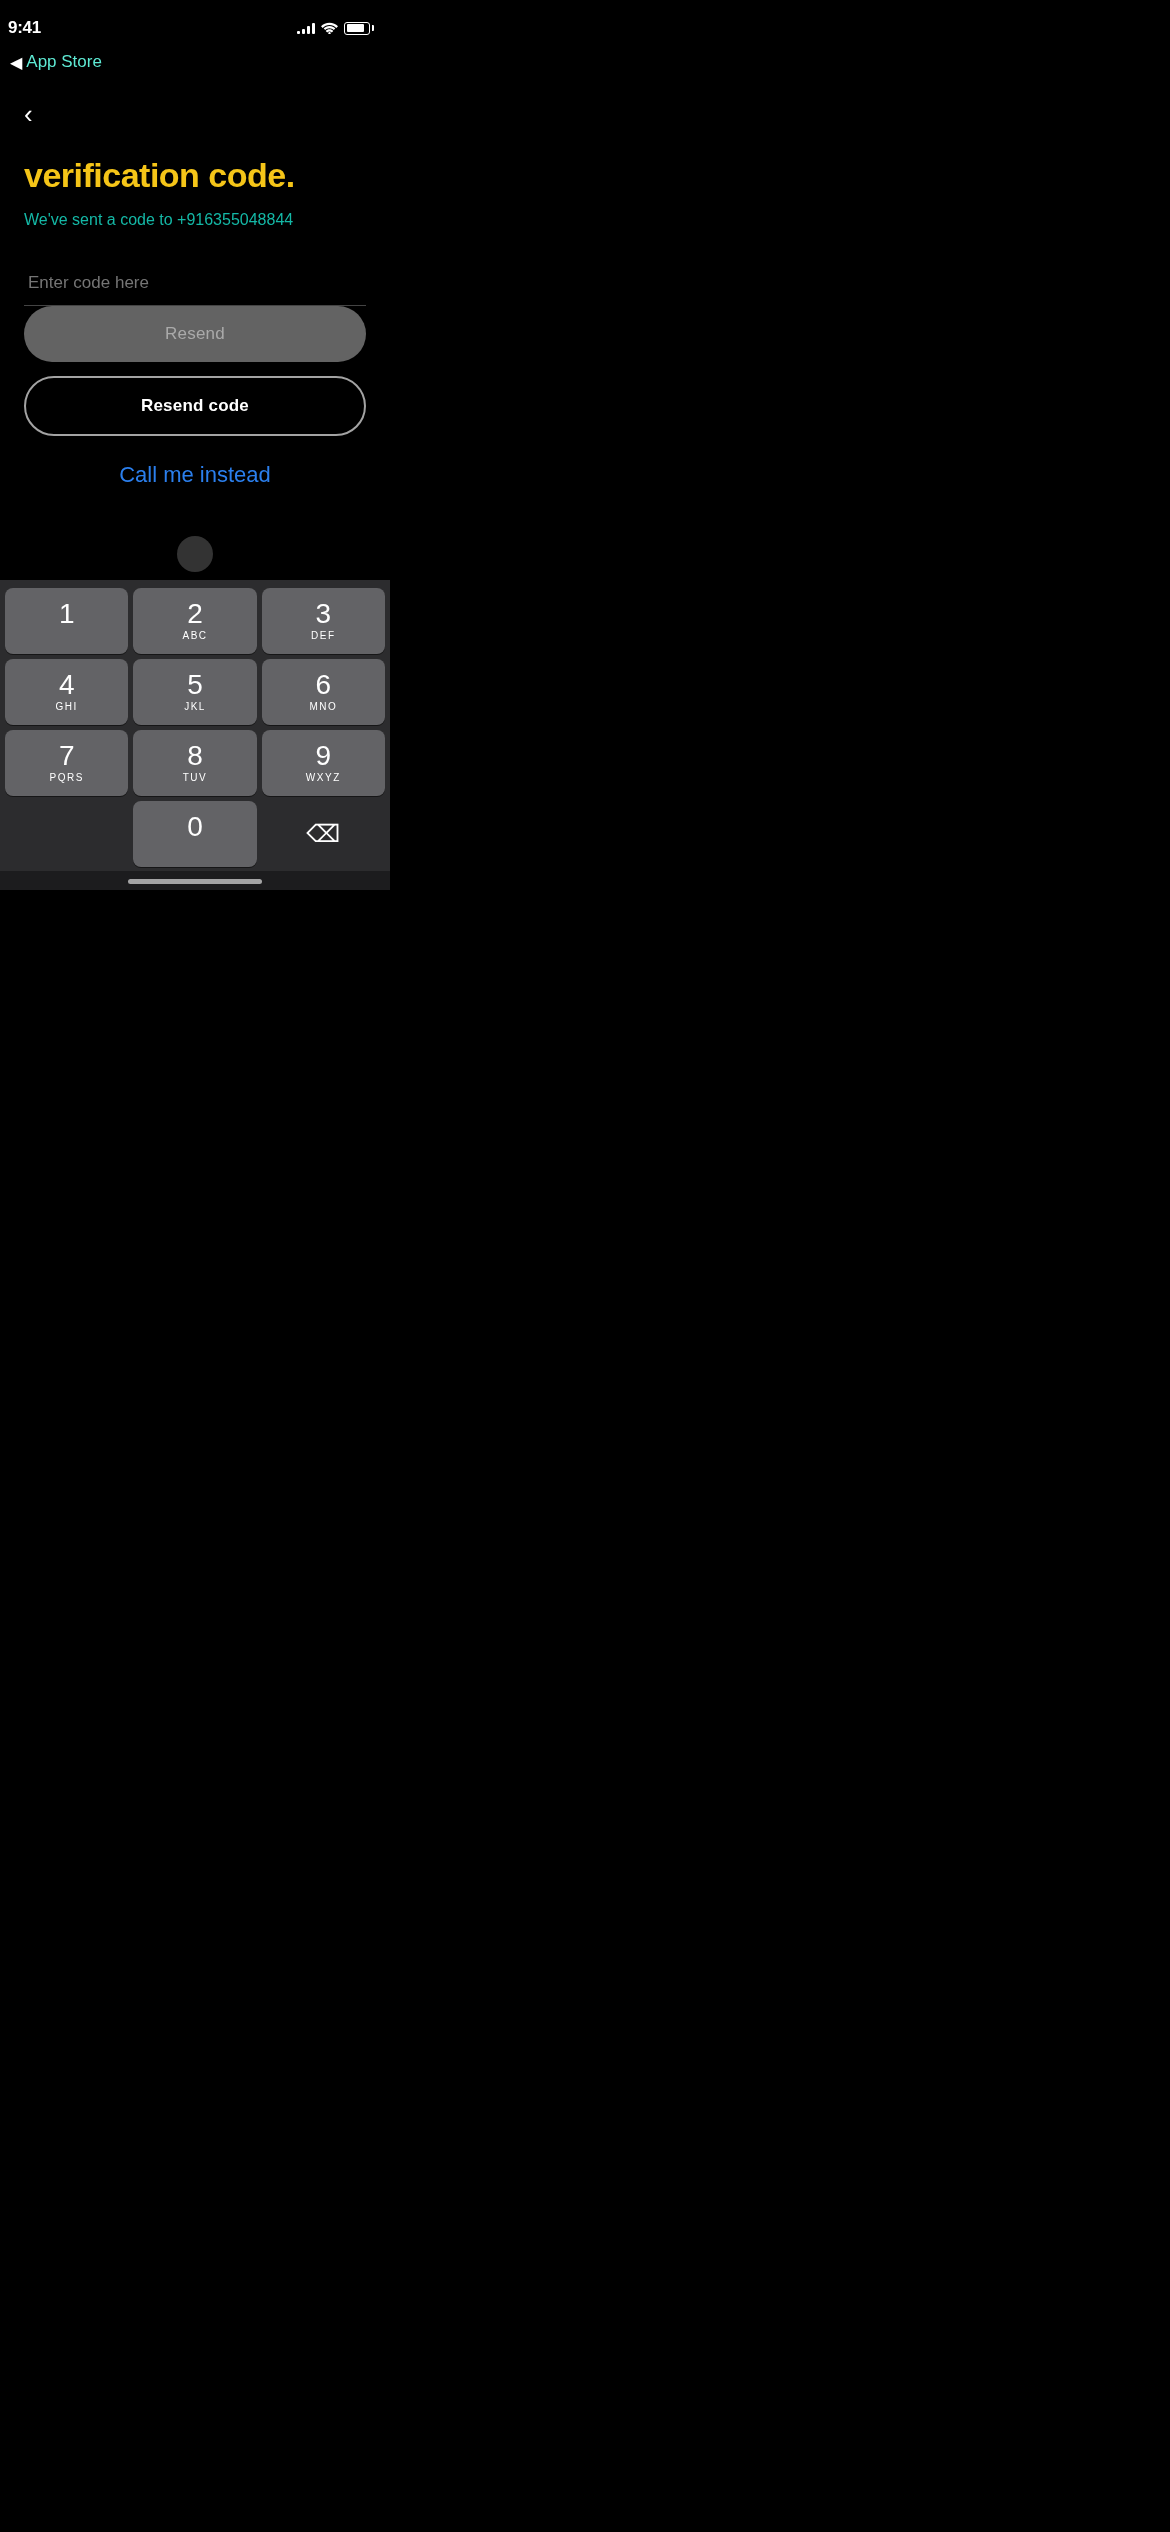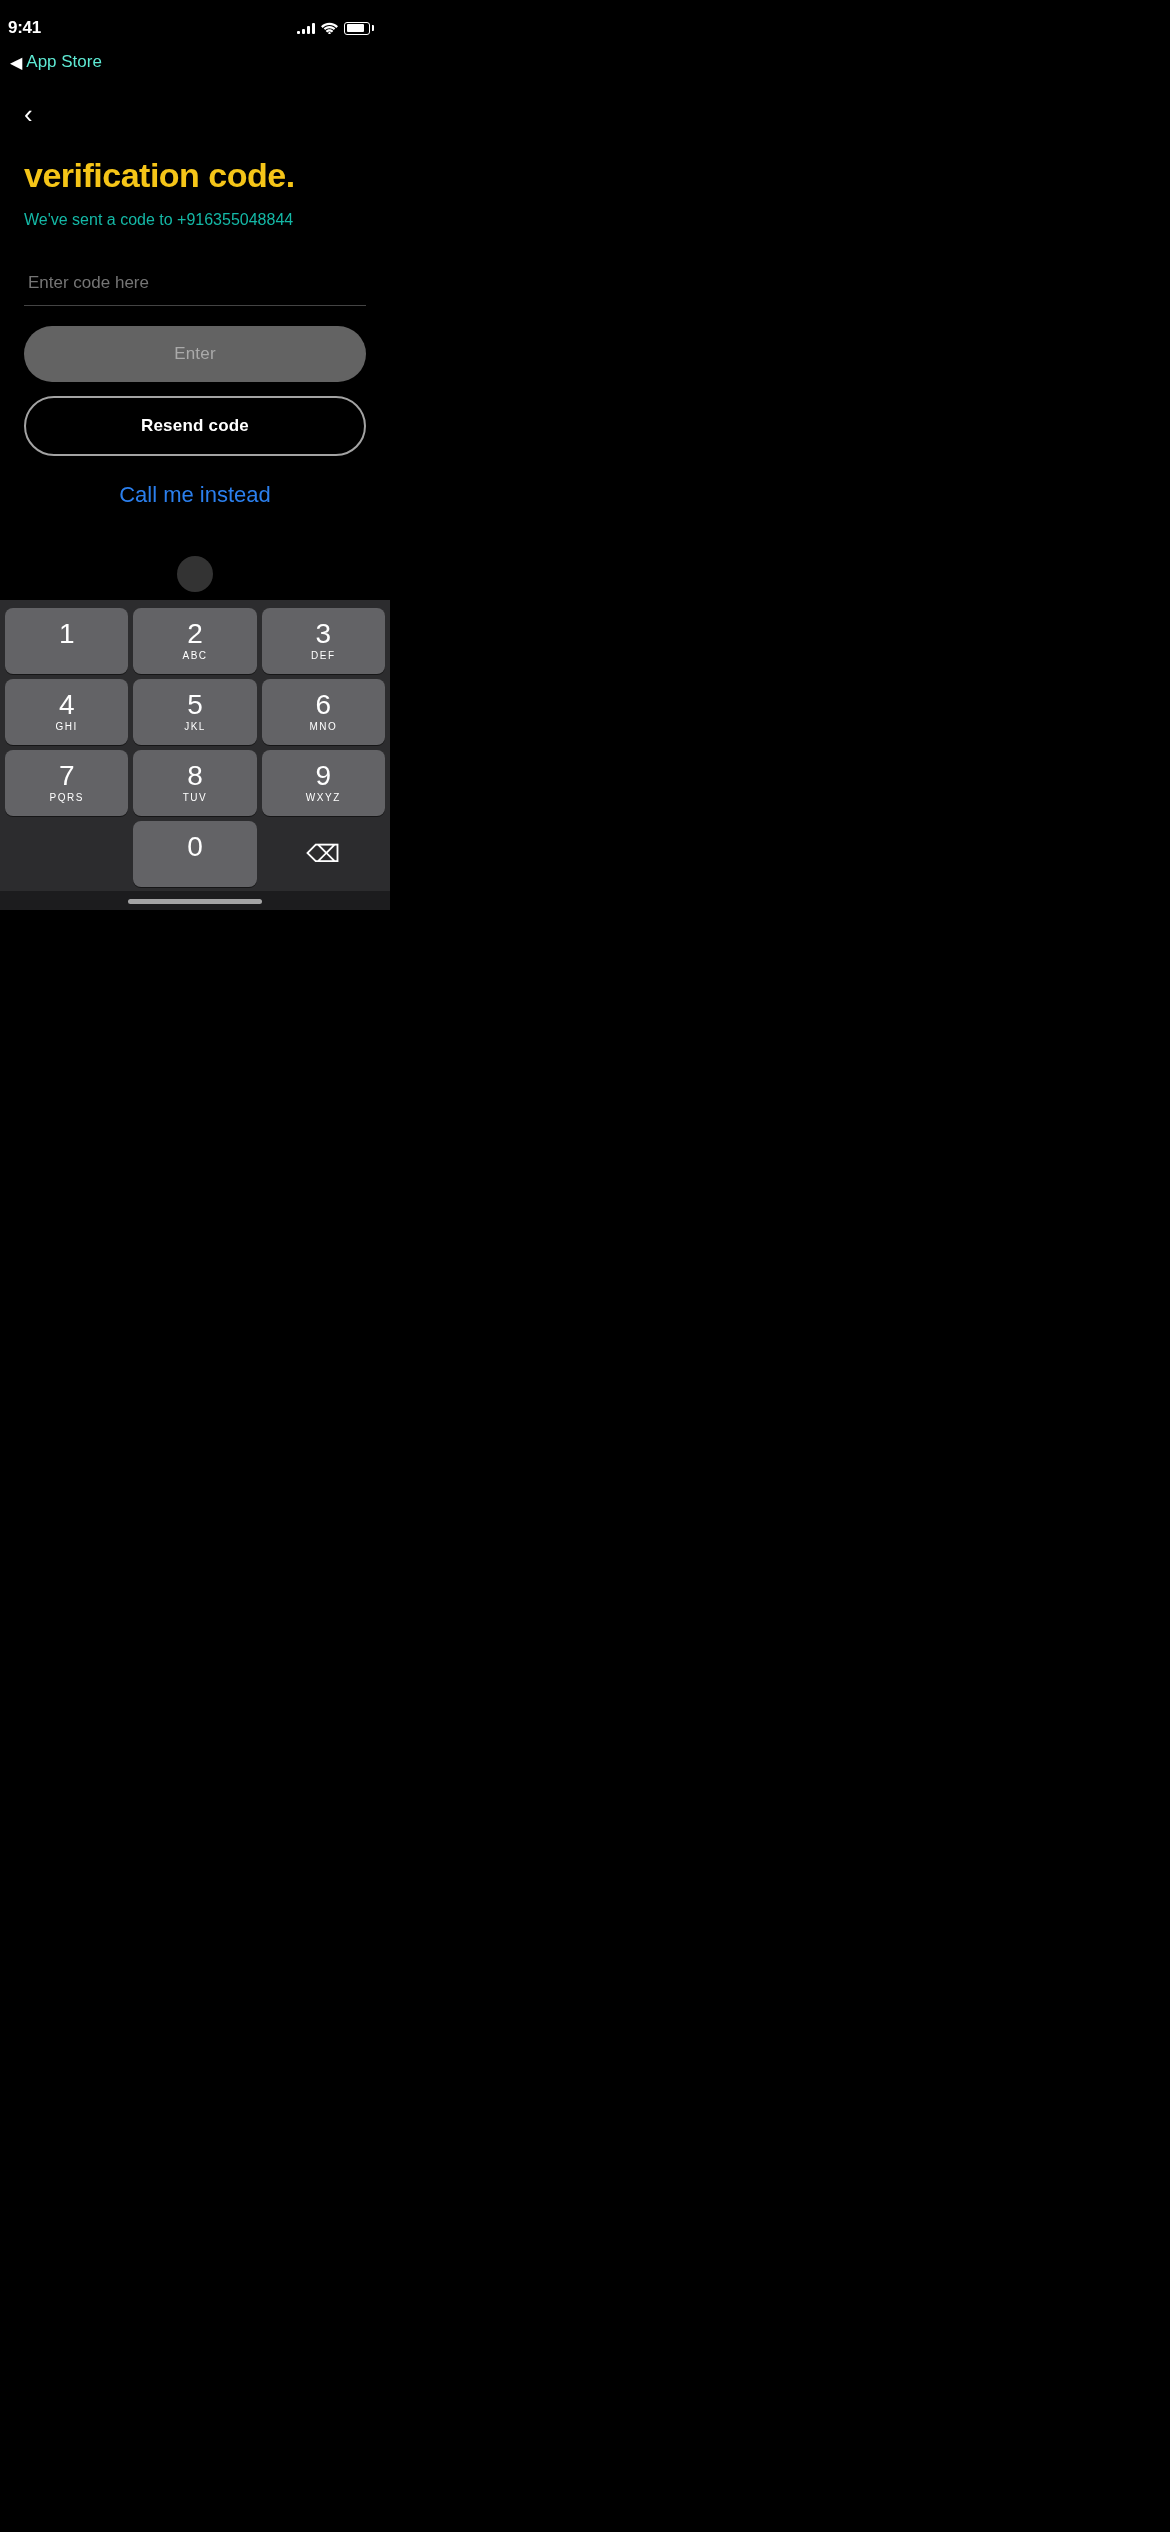--- a/index.html
+++ b/index.html
@@ -150,21 +150,20 @@
 
     .subtitle {
       font-size: 16px;
       color: #14b8a6;
       margin-top: 8px;
       margin-bottom: 32px;
     }
 
     
     .code-input-container {
-      margin-bottom: 20px;
     }
 
     .code-input {
       width: 100%;
       background: transparent;
       border: none;
       border-bottom: 1px solid #444;
       padding: 12px 4px;
       font-size: 17px;
       color: #888;
@@ -369,21 +368,21 @@
 
   
   <p class="subtitle">We've sent a code to +916355048844</p>
 
   
   <div class="code-input-container">
     <input class="code-input" type="text" placeholder="Enter code here" style="">
   </div>
 
   
-  <button class="submit-button">Enter</button>
+  <button class="submit-button">Resend</button>
 
   
   <button class="resend-button">Resend code</button>
 
   
   <button class="call-instead-link">Call me instead</button>
 
 </div>
 
 <div class="home-indicator-area">

